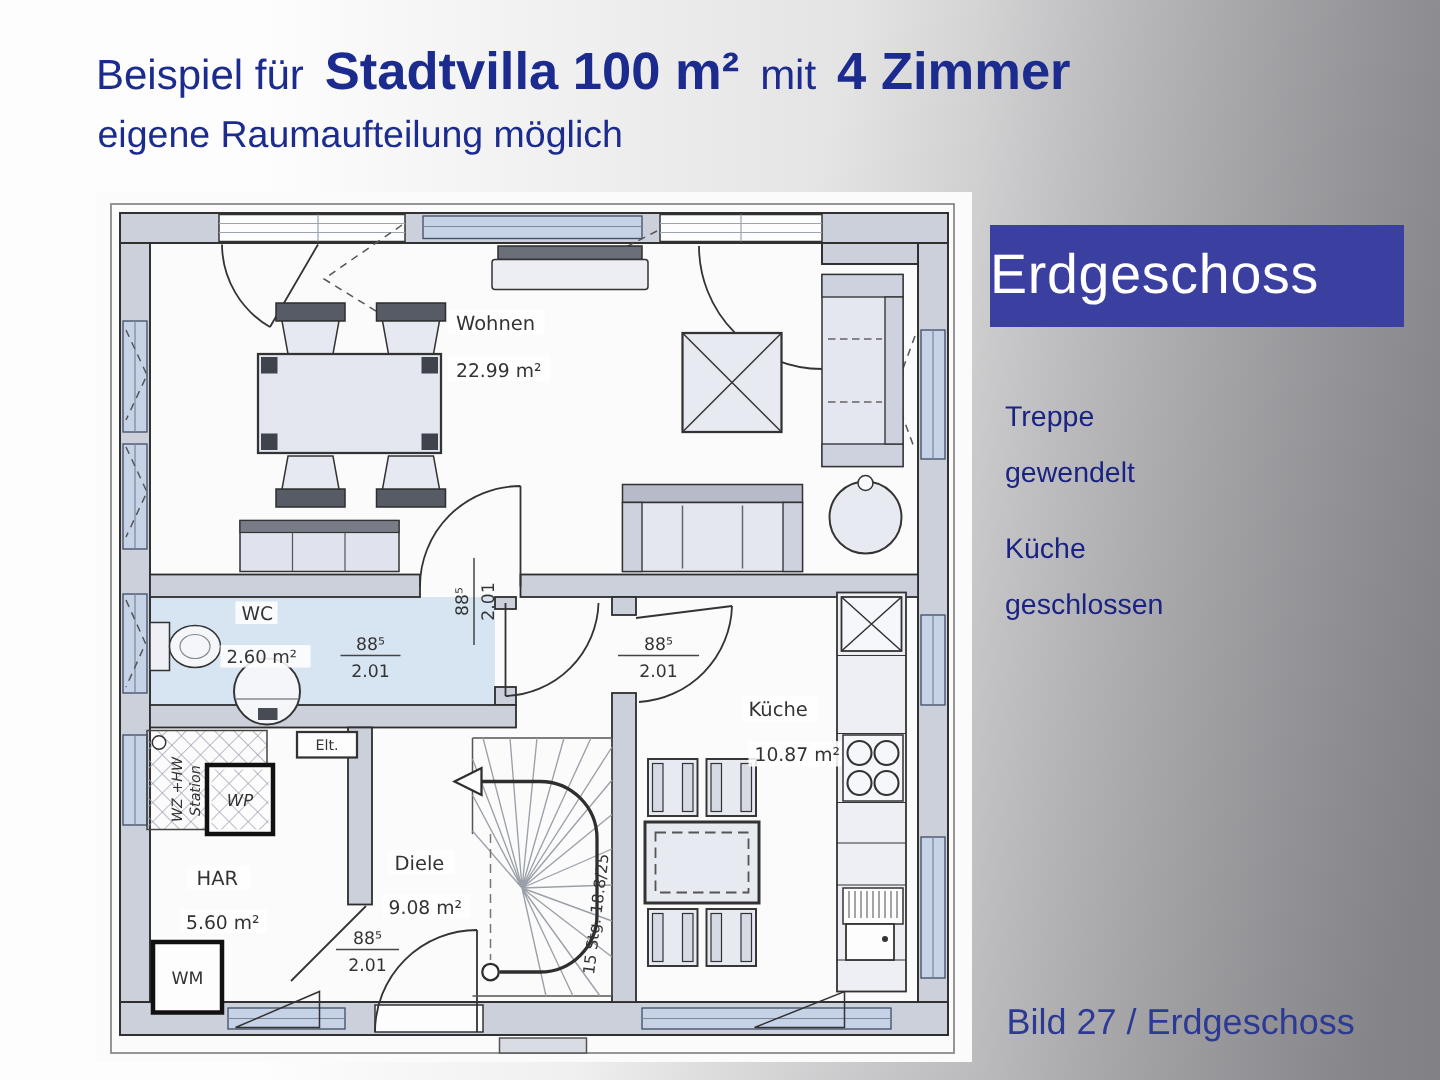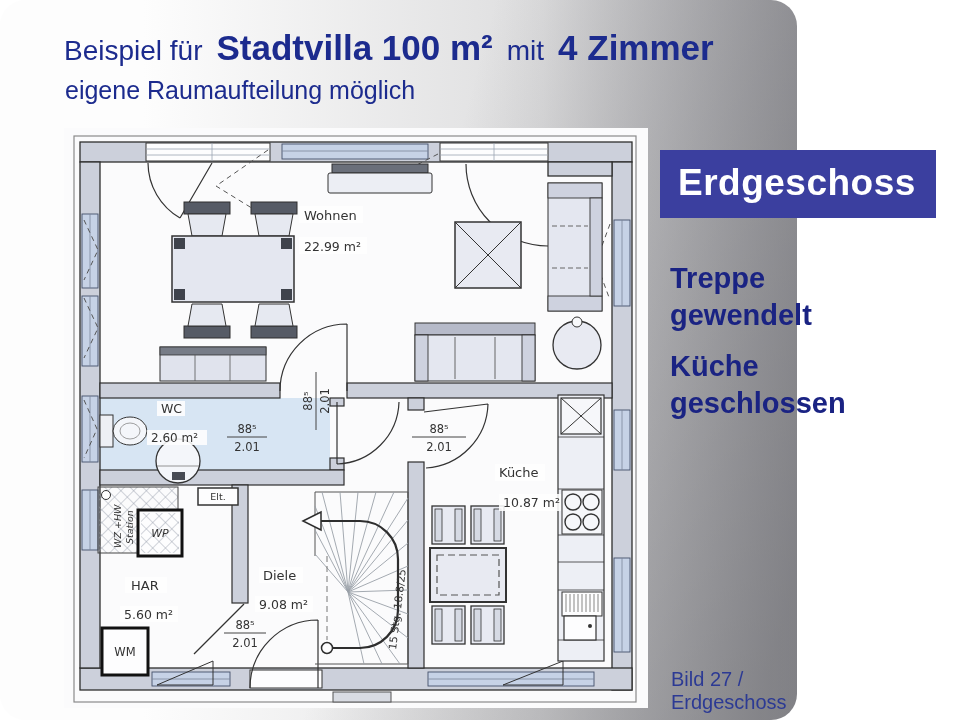--- a/index.html
+++ b/index.html
@@ -1,34 +1,33 @@
 <!DOCTYPE html>
 <html style="--accent: #3b3f9f; --title: #1c2b8e; --feature: #1a2383; --caption: #2c3a94;"><head>
 <meta charset="utf-8">
 <style>
   html,body{margin:0;padding:0;}
   body{width:960px;height:720px;overflow:hidden;font-family:"Liberation Sans",sans-serif;}
-  .slide{position:relative;width:797px;height:720px;
+  .slide{position:relative;width:960px;height:720px;
     background:
       linear-gradient(105deg, rgba(255,255,255,0) 50%, rgba(95,95,100,0.55) 96%),
       linear-gradient(to right, #fdfdfd 18%, #dededf 68%, #ababaf 100%);
-    border-radius: 26px;
   }
   .title-line1{position:absolute;left:64px;top:28px;white-space:nowrap;color:var(--title);}
   .t-reg{font-size:28px;font-weight:400;}
   .t-bold{font-size:35px;font-weight:700;margin:0 14px;}
   .t-bold.last{margin-right:0;}
   .subtitle{position:absolute;left:65px;top:76px;font-size:25px;color:var(--title);}
   .eg-box{position:absolute;left:660px;top:150px;width:276px;height:68px;background:var(--accent);
-    color:#ffffff;font-size:37px;font-weight:700;line-height:66px;padding-left:18px;box-sizing:border-box;
+    color:#ffffff;font-size:37px;font-weight:400;line-height:66px;box-sizing:border-box;
     letter-spacing:0.5px;}
   .features{position:absolute;left:670px;top:260px;width:280px;}
-  .feature{font-size:29px;line-height:37px;font-weight:700;color:var(--feature);
+  .feature{font-size:19px;line-height:37px;font-weight:400;color:var(--feature);
     white-space:pre-line;margin-bottom:14px;}
-  .caption{position:absolute;left:671px;top:668px;font-size:20px;color:var(--caption);}
+  .caption{position:absolute;left:671px;top:668px;font-size:24px;color:var(--caption);}
   .plan-wrap{position:absolute;left:64px;top:128px;width:584px;height:580px;}
   svg text{font-family:"DejaVu Sans",sans-serif;fill:#333;}
 </style>
 </head>
 <body>
 
 <div class="slide">
 
   <div class="title-line1"><span class="t-reg">Beispiel für</span><span class="t-bold">Stadtvilla  100 m²</span><span class="t-reg">mit</span><span class="t-bold last">4 Zimmer</span></div>
   <div class="subtitle">eigene Raumaufteilung möglich</div>

